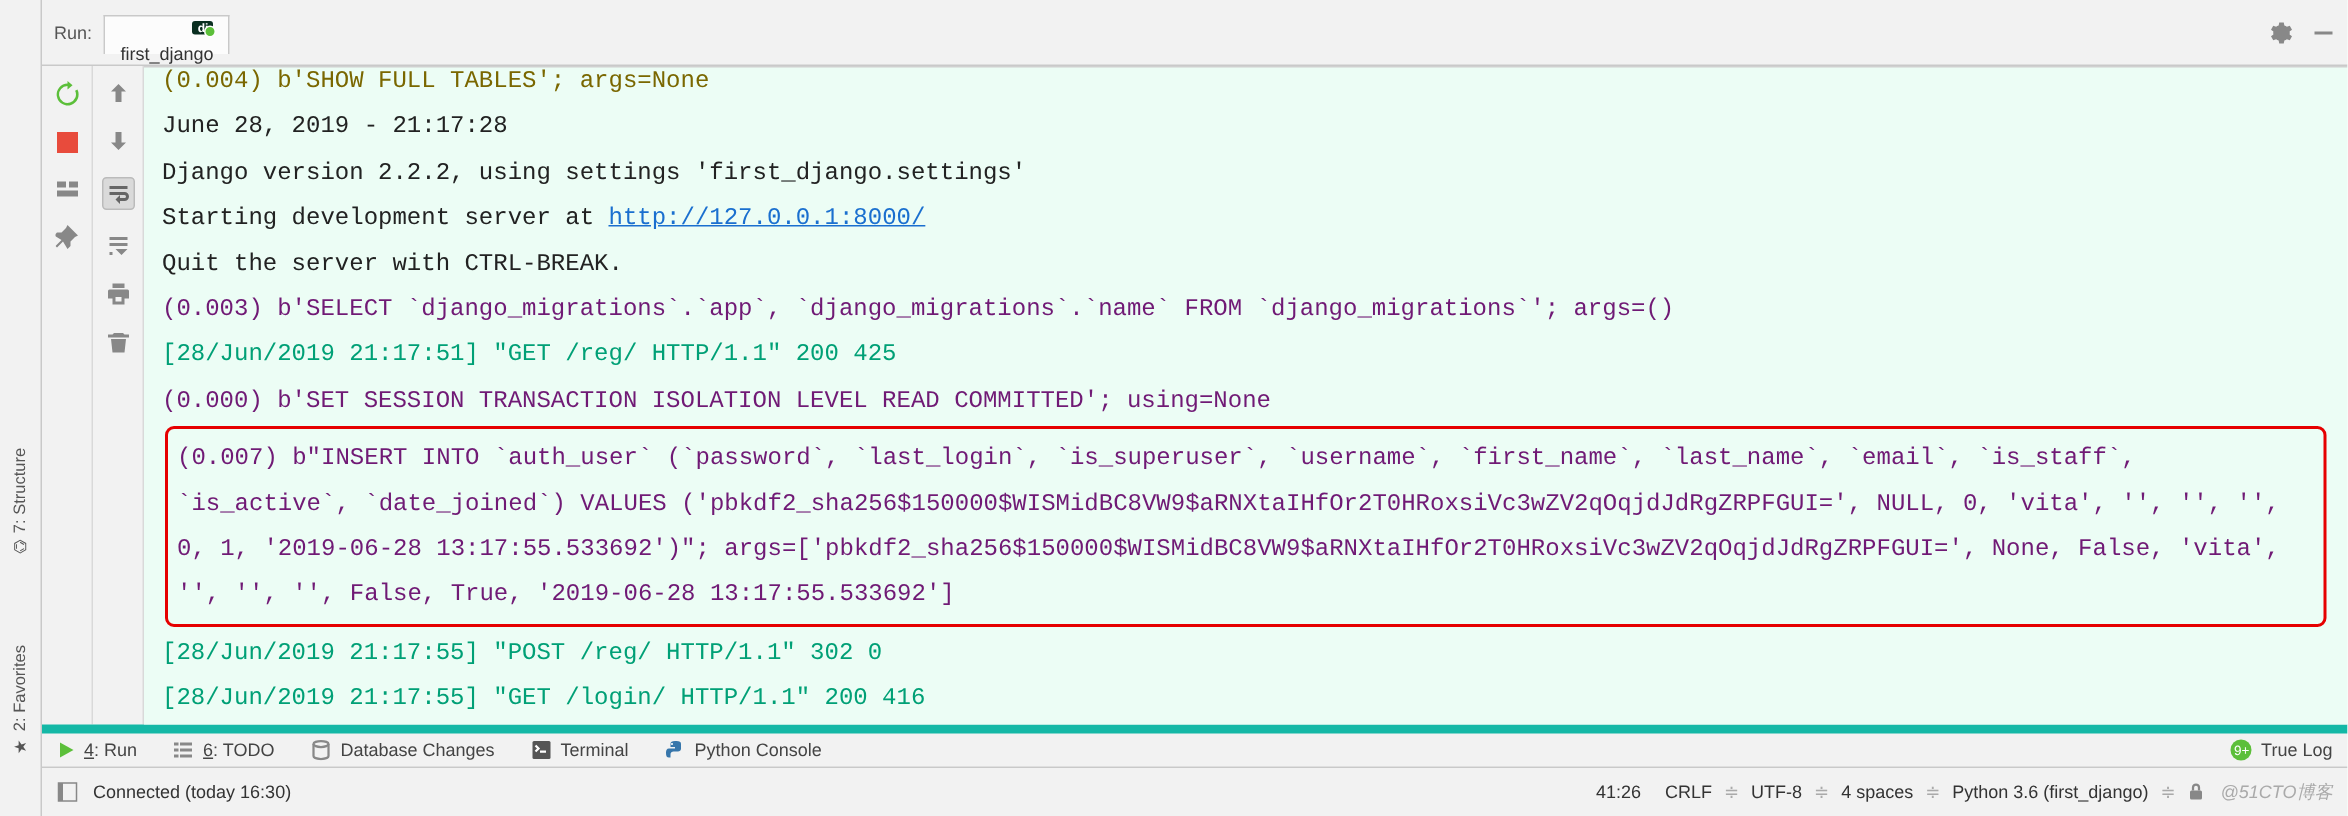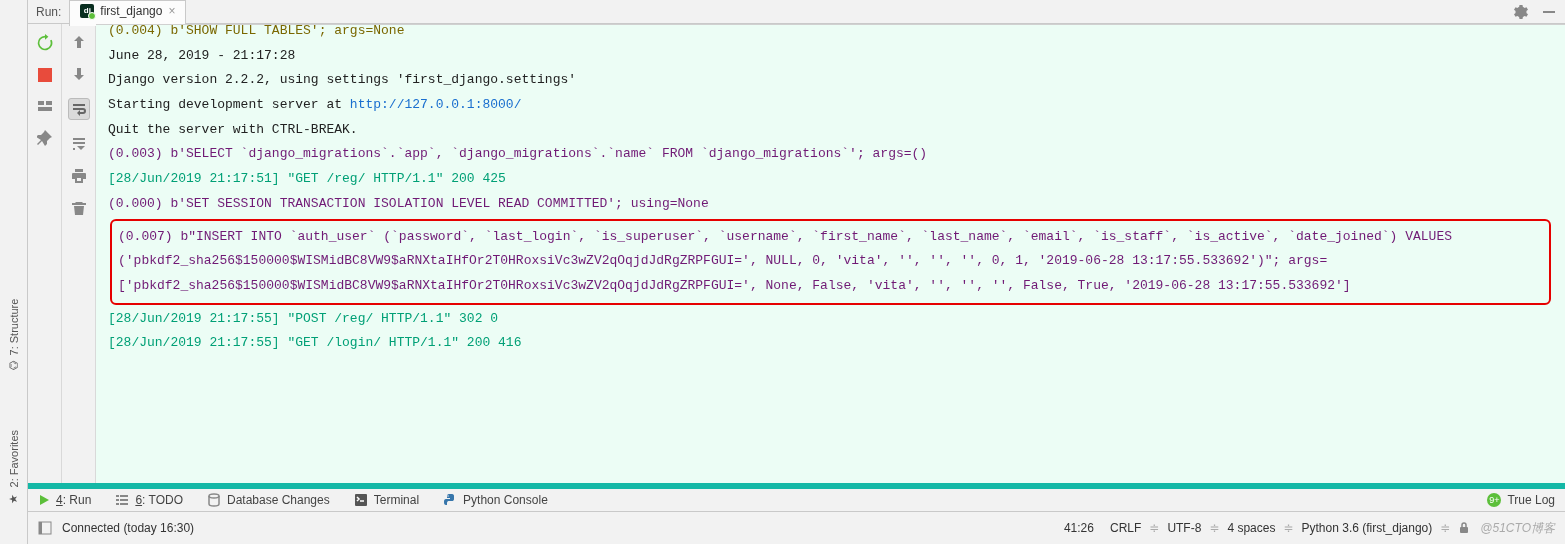--- a/index.html
+++ b/index.html
@@ -1,37 +1,37 @@
 <!DOCTYPE html>
 <html><head>
 <meta charset="utf-8">
 <style>
   * { margin: 0; padding: 0; box-sizing: border-box; }
   body { font-family: "Segoe UI", Arial, sans-serif; font-size: 12px; background: #fff; color: #333; width: 1565px; height: 544px; overflow: hidden; display: flex; flex-direction: row; }
   .left-sidebar { width: 28px; background: #f2f2f2; border-right: 1px solid #c9c9c9; display: flex; flex-direction: column; align-items: center; justify-content: flex-end; padding-bottom: 40px; gap: 60px; }
   .left-sidebar .tab-label { writing-mode: vertical-rl; transform: rotate(180deg); font-size: 11px; color: #555; cursor: pointer; display: flex; align-items: center; gap: 4px; }
   .left-sidebar .tab-label svg, .left-sidebar .tab-label .ico { transform: rotate(90deg); }
   .main-col { flex: 1; display: flex; flex-direction: column; }
-  .top-bar { height: 24px; background: #f2f2f2; border-bottom: 1px solid #c9c9c9; display: flex; align-items: center; padding: 0 8px; }
+  .top-bar { height: 44px; background: #f2f2f2; border-bottom: 1px solid #c9c9c9; display: flex; align-items: center; padding: 0 8px; }
   .top-bar .run-label { color: #555; margin-right: 8px; }
-  .tab { display: flex; align-items: flex-start; background: #fcfcfc; border: 1px solid #c9c9c9; border-bottom: none; padding: 3px 10px; height: 26px; gap: 6px; position: relative; top: 1px; }
+  .tab { display: flex; align-items: flex-end; background: #fcfcfc; border: 1px solid #c9c9c9; border-bottom: none; padding: 3px 10px; height: 26px; gap: 6px; position: relative; top: 1px; flex-direction: column; }
   .tab .dj-icon { width: 14px; height: 14px; background: #092e20; color: #fff; font-size: 8px; font-weight: bold; display: inline-flex; align-items: center; justify-content: center; border-radius: 2px; position: relative; }
   .tab .dj-icon::after { content:""; position:absolute; right:-2px; bottom:-2px; width:6px; height:6px; background:#5cbf3a; border-radius:50%; border:1px solid #fff; }
   .tab .close { color: #999; font-size: 12px; cursor: pointer; }
   .top-bar .spacer { flex: 1; }
   .top-icons { display: flex; gap: 12px; color: #888; }
   .top-icons svg { cursor: pointer; }
   .body-row { flex: 1; display: flex; min-height: 0; }
   .gutter-a, .gutter-b { width: 34px; background: #f2f2f2; border-right: 1px solid #d9d9d9; display: flex; flex-direction: column; align-items: center; padding-top: 10px; gap: 16px; }
   .gutter-a svg, .gutter-b svg { cursor: pointer; }
   .gutter-b .sel { background: #dadada; border: 1px solid #bbb; border-radius: 3px; padding: 2px; }
-  .console { flex: 1; background: #ecfdf5; font-family: "Courier New", monospace; font-size: 13px; line-height: 1.9; padding: 0 12px 8px 12px; overflow: hidden; position: relative; border-top: 1px solid #d0d0d0; }
+  .console { flex: 1; background: #ecfdf5; font-family: "Courier New", monospace; font-size: 16px; line-height: 1.9; padding: 0 12px 8px 12px; overflow: hidden; position: relative; border-top: 1px solid #d0d0d0; }
   .console .trunc { color: #7a6700; margin-top: -6px; }
   .console .plain { color: #222; }
-  .console .url { color: #1a6fcf; cursor: pointer; }
+  .console .url { color: #1a6fcf; text-decoration: underline; cursor: pointer; }
   .console .sql { color: #701a75; }
   .console .log { color: #00a076; }
   .highlight-box { border: 2px solid #e60000; border-radius: 6px; padding: 4px 6px; margin: 2px 2px; }
   .bottom-tabs { height: 28px; background: #f2f2f2; border-top: 6px solid #14b8a6; display: flex; align-items: center; padding: 0 10px; gap: 24px; }
   .bottom-tabs .bt { display: flex; align-items: center; gap: 6px; color: #444; cursor: pointer; font-size: 12px; }
   .bottom-tabs .bt .u { text-decoration: underline; }
   .bottom-tabs .run-active svg path { fill: #5cbf3a; }
   .bottom-tabs .spacer { flex: 1; }
   .event-log-badge { width: 14px; height: 14px; background: #5cbf3a; color: #fff; border-radius: 50%; font-size: 9px; display: inline-flex; align-items: center; justify-content: center; }
   .status-bar { height: 26px; background: #f2f2f2; border-top: 1px solid #c9c9c9; display: flex; align-items: center; padding: 16px 10px; gap: 4px; font-size: 12px; color: #333; }

